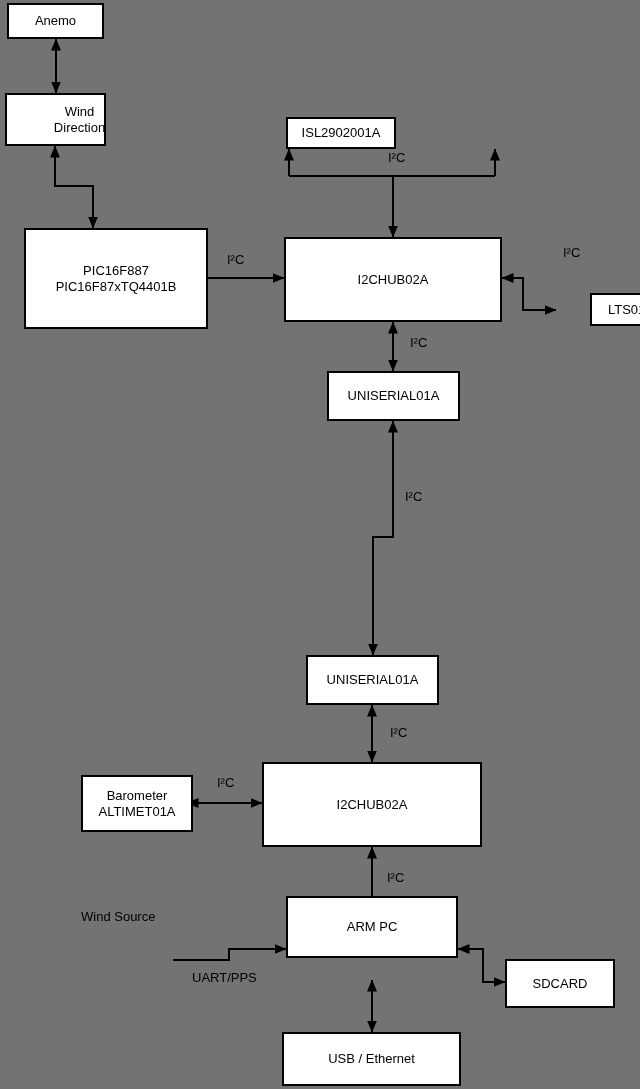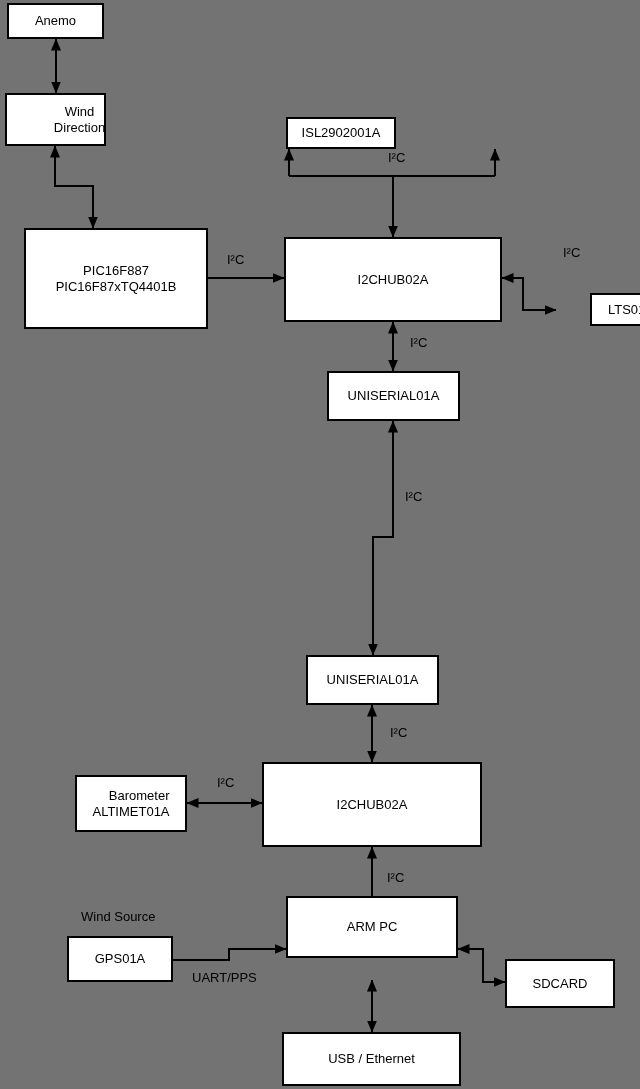--- a/index.html
+++ b/index.html
@@ -19,21 +19,21 @@
   .b-anemo      { left:7px;   top:3px;    width:97px;  height:36px; }
   .b-wind       { left:5px;   top:93px;   width:101px; height:53px;padding-left:48px; }
   .b-pic        { left:1px;   top:228px;  width:184px; height:101px;margin-left:23px; }
   .b-isl        { left:250px; top:117px;  width:110px; height:32px;margin-left:36px; }
   .b-sht        { left:440px; top:117px;  width:111px; height:32px; }
   .b-hub1       { left:284px; top:237px;  width:218px; height:85px; }
   .b-lts        { left:556px; top:293px;  width:82px;  height:33px;margin-left:34px; }
   .b-uni1       { left:327px; top:371px;  width:133px; height:50px; }
   .b-uni2       { left:306px; top:655px;  width:133px; height:50px; }
   .b-hub2       { left:262px; top:762px;  width:220px; height:85px; }
-  .b-baro       { left:75px;  top:775px;  width:112px; height:57px;text-align:right; }
+  .b-baro       { left:81px;  top:775px;  width:112px; height:57px; }
   .b-gps        { left:67px;  top:936px;  width:106px; height:46px; }
   .b-arm        { left:286px; top:896px;  width:172px; height:62px; }
   .b-sdcard     { left:505px; top:959px;  width:110px; height:49px; }
   .b-usb        { left:282px; top:1032px; width:179px; height:54px;text-align:right; }
   .elabel { position:absolute; font-size:13px; line-height:14px; white-space:nowrap; }
   .l-pic-hub    { left:227px; top:253px; }
   .l-hub-sens   { left:388px; top:151px; }
   .l-hub-lts    { left:563px; top:246px; }
   .l-hub-uni    { left:410px; top:336px; }
   .l-uni-link   { left:405px; top:490px; }
@@ -81,21 +81,20 @@
   <div class="box b-pic">PIC16F887
 PIC16F87xTQ4401B</div>
   <div class="box b-isl">ISL2902001A</div>
   <div class="box b-hub1">I2CHUB02A</div>
   <div class="box b-lts">LTS01A</div>
   <div class="box b-uni1">UNISERIAL01A</div>
   <div class="box b-uni2">UNISERIAL01A</div>
   <div class="box b-hub2">I2CHUB02A</div>
   <div class="box b-baro">Barometer
 ALTIMET01A</div>
-  <div class="box b-gps">GPS01A</div>
   <div class="box b-arm">ARM PC</div>
   <div class="box b-sdcard">SDCARD</div>
   <div class="box b-usb">USB / Ethernet</div>
 
   <div class="elabel l-pic-hub">I²C</div>
   <div class="elabel l-hub-sens">I²C</div>
   <div class="elabel l-hub-lts">I²C</div>
   <div class="elabel l-hub-uni">I²C</div>
   <div class="elabel l-uni-link">I²C</div>
   <div class="elabel l-uni-hub2">I²C</div>

